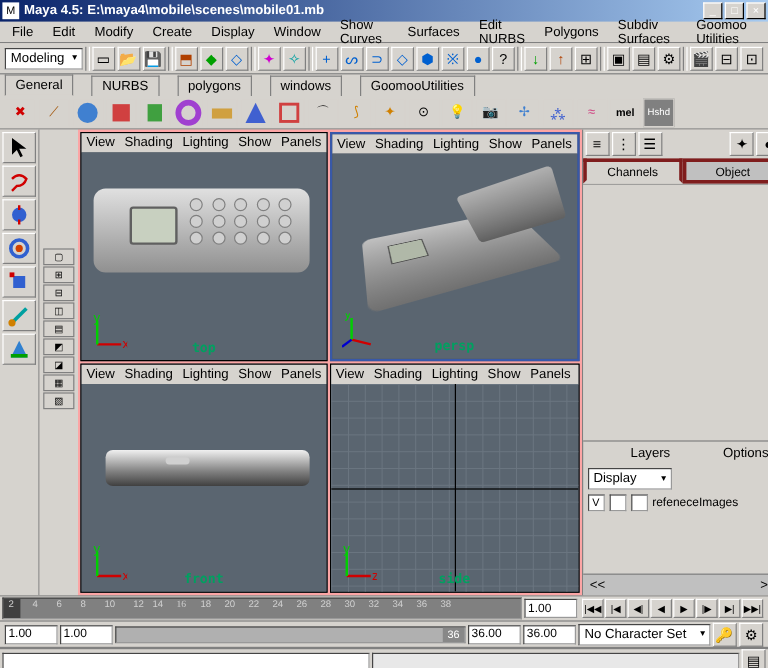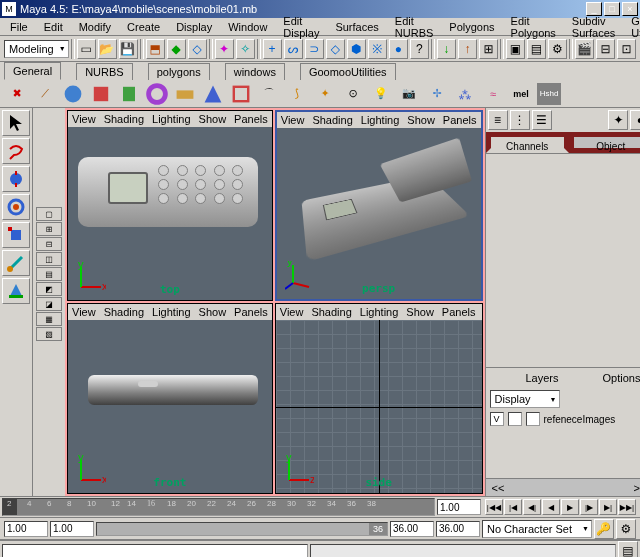--- a/index.html
+++ b/index.html
@@ -1,19 +1,19 @@
 <!DOCTYPE html>
 <html><head>
 <meta charset="utf-8">
 <style>
 * { margin: 0; padding: 0; box-sizing: border-box; font-family: "MS Sans Serif", sans-serif; font-size: 11px; }
 body { background: #d6d3ce; width: 640px; height: 557px; overflow: hidden; }
 .titlebar { background: linear-gradient(to right, #0a246a, #a6caf0); color: #fff; height: 18px; display: flex; align-items: center; padding: 0 2px; }
 .titlebar .icon { width: 14px; height: 14px; background: #fff; margin-right: 4px; display: flex; align-items: center; justify-content: center; color: #000; font-size: 9px; }
-.titlebar .title { flex: 1; font-weight: normal; }
+.titlebar .title { flex: 1; font-weight: bold; }
 .titlebar .wbtn { width: 16px; height: 14px; background: #d6d3ce; border: 1px solid #fff; border-right-color: #000; border-bottom-color: #000; margin-left: 2px; display: flex; align-items: center; justify-content: center; font-size: 9px; cursor: pointer; }
 .menubar { height: 18px; display: flex; align-items: center; padding: 0 4px; gap: 4px; border-bottom: 1px solid #808080; }
 .menubar span { padding: 2px 6px; cursor: pointer; }
 .toolbar { height: 26px; display: flex; align-items: center; padding: 2px 4px; gap: 2px; border-bottom: 1px solid #808080; background: #d6d3ce; }
 .toolbar.shelf { height: 28px; }
 .dropdown { background: #fff; border: 1px inset #999; padding: 1px 14px 1px 4px; position: relative; height: 18px; display: flex; align-items: center; }
 .dropdown::after { content: "▼"; position: absolute; right: 2px; font-size: 7px; }
 .tbtn { width: 20px; height: 20px; border: 1px solid #fff; border-right-color: #808080; border-bottom-color: #808080; display: flex; align-items: center; justify-content: center; cursor: pointer; font-size: 12px; }
 .shelf-btn { width: 26px; height: 24px; border: 1px solid #d6d3ce; display: flex; align-items: center; justify-content: center; cursor: pointer; }
 .sep { width: 4px; height: 20px; border-left: 1px solid #808080; border-right: 1px solid #fff; }
@@ -29,21 +29,21 @@
 .viewport.active { border: 2px solid #3858a8; }
 .vp-menu { height: 16px; background: #d6d3ce; display: flex; align-items: center; gap: 8px; padding: 0 4px; font-size: 10px; }
 .vp-menu span { cursor: pointer; }
 .vp-canvas { flex: 1; position: relative; background: #5a6570; overflow: hidden; }
 .vp-label { position: absolute; bottom: 4px; left: 50%; transform: translateX(-50%); color: #00a060; font-size: 11px; font-weight: bold; font-family: monospace; }
 .axis { position: absolute; bottom: 8px; left: 8px; width: 30px; height: 30px; }
 .phone-img { position: absolute; }
 .right-panel { width: 172px; background: #d6d3ce; border-left: 1px solid #808080; display: flex; flex-direction: column; }
 .rp-tools { height: 24px; display: flex; align-items: center; padding: 2px; gap: 2px; }
 .rp-tabs { height: 22px; display: flex; border-bottom: 1px solid #808080; }
-.rp-tab { flex: 1; padding: 4px; border: 5px solid #7f1d1d; cursor: pointer; background: #c0c0c0; text-align: center; font-size: 10px; }
+.rp-tab { flex: 1; padding: 4px; border: 3px solid #7f1d1d; cursor: pointer; background: #c0c0c0; text-align: center; font-size: 10px; }
 .rp-tab.active { background: #d6d3ce; border-bottom-color: #d6d3ce; }
 .rp-content { flex: 1; background: #d6d3ce; }
 .rp-section { border-top: 1px solid #808080; }
 .rp-section-header { display: flex; padding: 2px 4px; font-size: 10px; }
 .rp-section-header span { padding: 2px 8px; cursor: pointer; margin-left: 28px; }
 .layer-row { display: flex; align-items: center; padding: 2px 4px; gap: 4px; }
 .layer-cell { width: 14px; height: 14px; border: 1px inset #999; background:#fff; display:flex; align-items:center; justify-content:center; font-size:9px;}
 .rp-footer { height: 18px; display: flex; justify-content: space-between; align-items: center; padding: 0 6px; background: #c0c0c0; border-top: 1px solid #808080; }
 .timeline-area { background: #d6d3ce; }
 .time-ruler { height: 22px; display: flex; align-items: center; border-top: 1px solid #808080; border-bottom: 1px solid #808080; }
@@ -72,25 +72,24 @@
   <div class="wbtn">×</div>
 </div>
 
 <div class="menubar" id="menubar">
     <span>File</span>
     <span>Edit</span>
     <span>Modify</span>
     <span>Create</span>
     <span>Display</span>
     <span>Window</span>
-    <span>Edit Display</span>
+    <span>Show Curves</span>
     <span>Surfaces</span>
     <span>Edit NURBS</span>
     <span>Polygons</span>
-    <span>Edit Polygons</span>
     <span>Subdiv Surfaces</span>
     <span>Goomoo Utilities</span>
   </div>
 
 <div class="toolbar">
   <div class="dropdown">
       <span>Modeling</span>
     </div>
   <div class="sep"></div>
   <div class="tbtn">▭</div>

